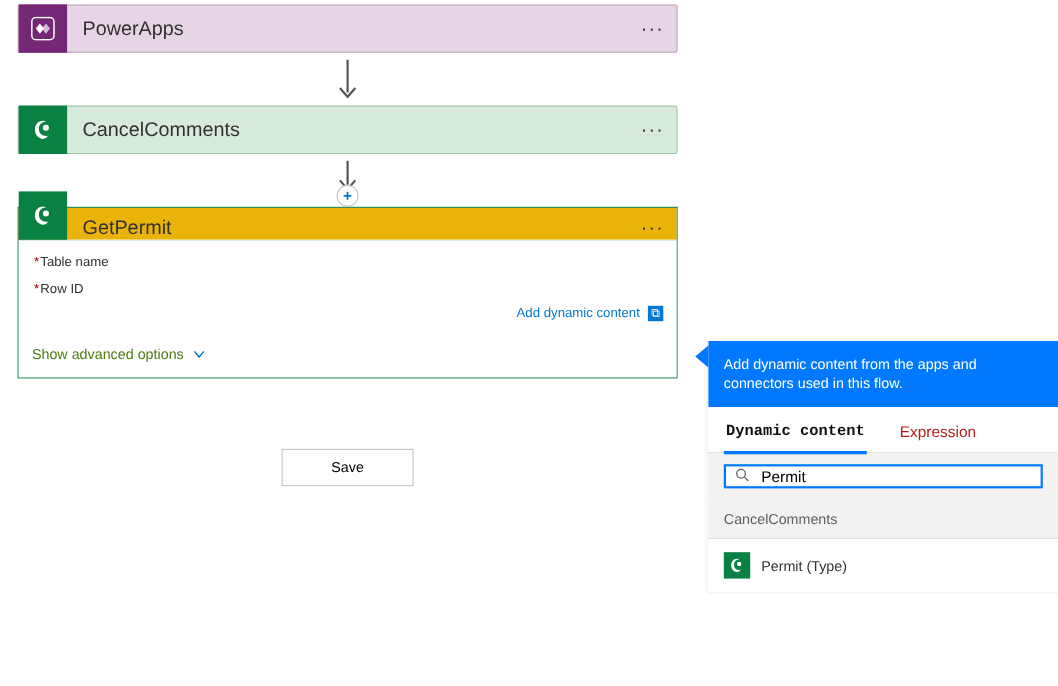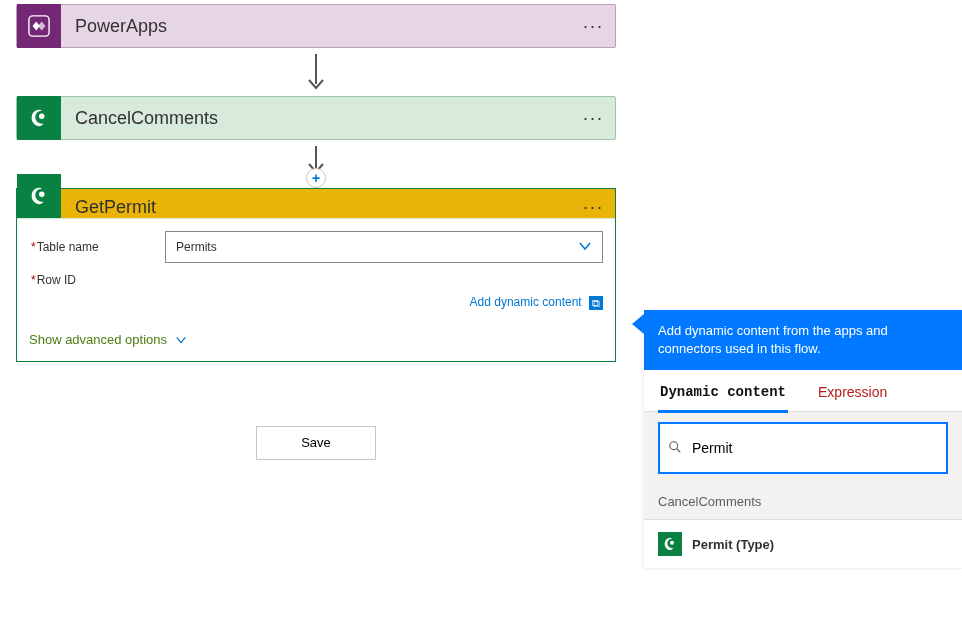--- a/index.html
+++ b/index.html
@@ -235,21 +235,21 @@
     margin-bottom: -2px;
     font-family: Liberation Mono, monospace;
   }
   .dyn-search-wrap {
     background: #f3f2f1;
     padding: 10px 14px;
   }
   .dyn-search {
     border: 2px solid #0078ff;
     background: #fff;
-    height: 52px;
+    height: 22px;
     display: flex;
     align-items: center;
     padding: 0 8px;
   }
   .dyn-search .mag { color: #605e5c; margin-right: 8px; font-size: 14px; }
   .dyn-search input {
     border: none; outline: none; flex: 1;
     font-size: 14px; background: transparent;
   }
   .dyn-section {
@@ -265,21 +265,21 @@
     padding: 12px 14px;
     border-bottom: 1px solid #f3f2f1;
     cursor: pointer;
     gap: 10px;
   }
   .dyn-item-icon {
     width: 24px; height: 24px;
     background: #088142;
     display: flex; align-items: center; justify-content: center;
   }
-  .dyn-item-label { font-size: 13px; font-weight: 700; }
+  .dyn-item-label { font-size: 13px; font-weight: 400; }
   .red-box {
     border: 2px solid #e81123;
     padding: 0;
   }
 
   .swirl-icon { width: 22px; height: 22px; }
   .pa-icon { width:22px;height:22px; }
 
 </style>
 </head>
@@ -336,30 +336,20 @@
       <div class="step-label">GetPermit</div>
       <div class="step-more">···</div>
     </div>
 
     <div class="card-body">
 
       <div class="field-row">
         <div class="field-label">
           <span class="req-star">*</span><span>Table name</span>
         </div>
-        <div class="field-control">
-          <div class="select-box">
-            <span>Permits</span>
-            <span class="chev">
-              <svg width="14" height="14" viewBox="0 0 14 14">
-                  <polyline points="2,4 7,10 12,4" fill="none" stroke="#0078d4" stroke-width="1.5"></polyline>
-                </svg>
-            </span>
-          </div>
-        </div>
       </div>
 
       <div class="field-row">
         <div class="field-label">
           <span class="req-star">*</span><span>Row ID</span>
         </div>
       </div>
 
       <div class="add-dyn-link">
         <span>Add dynamic content</span>

